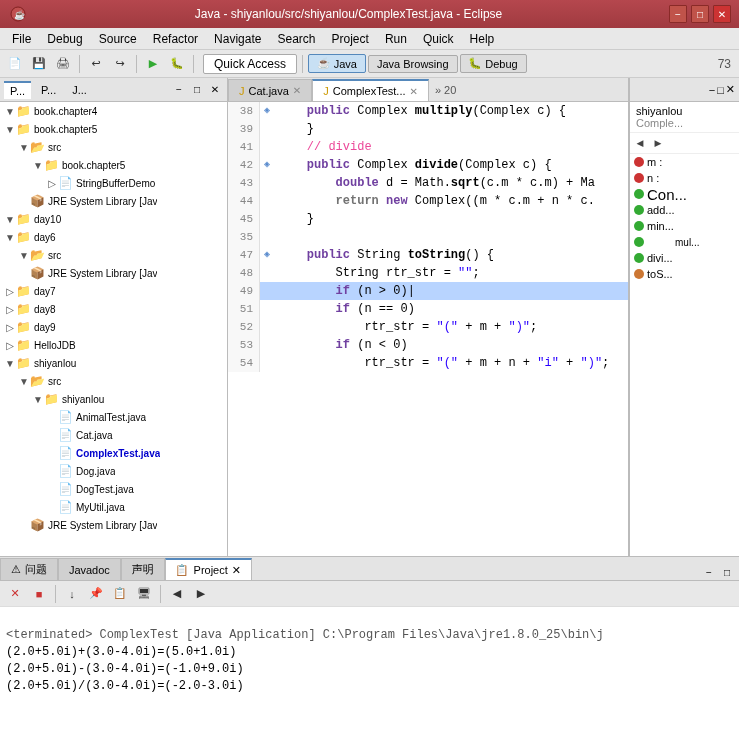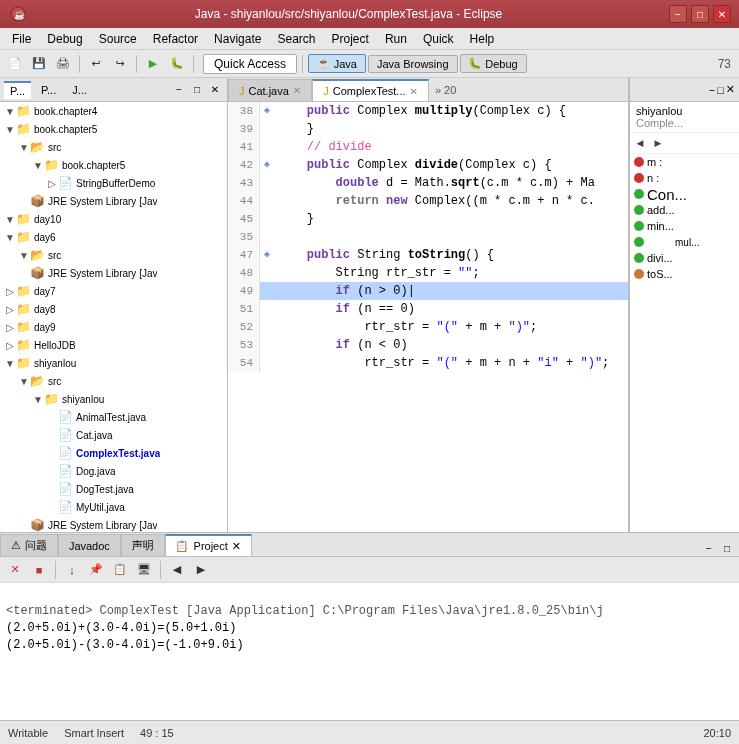--- a/index.html
+++ b/index.html
@@ -709,25 +709,20 @@
         <div class="tb-btn">📋</div>
         <div class="tb-btn">🖥</div>
         <div class="tb-sep"></div>
         <div class="tb-btn">◀</div>
         <div class="tb-btn">▶</div>
       </div>
       <div id="console-output">
       <div class="console-line" style="color: rgb(85, 85, 85);">&lt;terminated&gt; ComplexTest [Java Application] C:\Program Files\Java\jre1.8.0_25\bin\j</div>
           <div class="console-line">(2.0+5.0i)+(3.0-4.0i)=(5.0+1.0i)</div>
           <div class="console-line">(2.0+5.0i)-(3.0-4.0i)=(-1.0+9.0i)</div>
+          <div class="console-line">(2.0+5.0i)/(3.0-4.0i)=(-2.0-3.0i)</div>
         </div>
     </div>
 
   </div>
 
-  <div id="status-bar">
-    <span class="status-item">Writable</span>
-    <span class="status-item">Smart Insert</span>
-    <span class="status-item">49 : 15</span>
-    <span style="margin-left:auto;" class="status-item">20:10</span>
-  </div>
 
 </div>
 
 </body></html>

